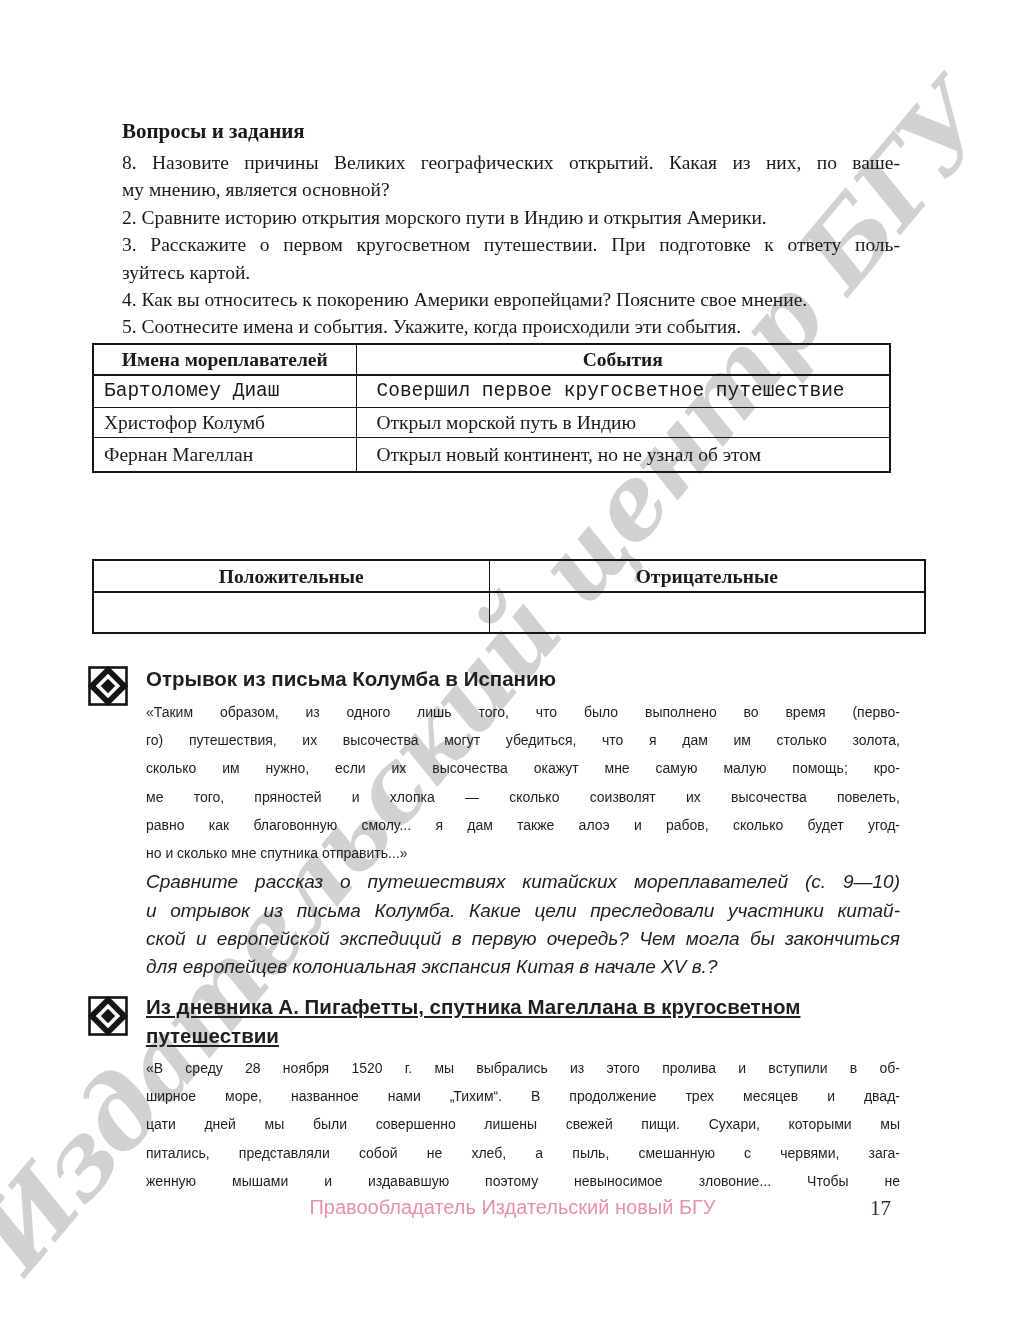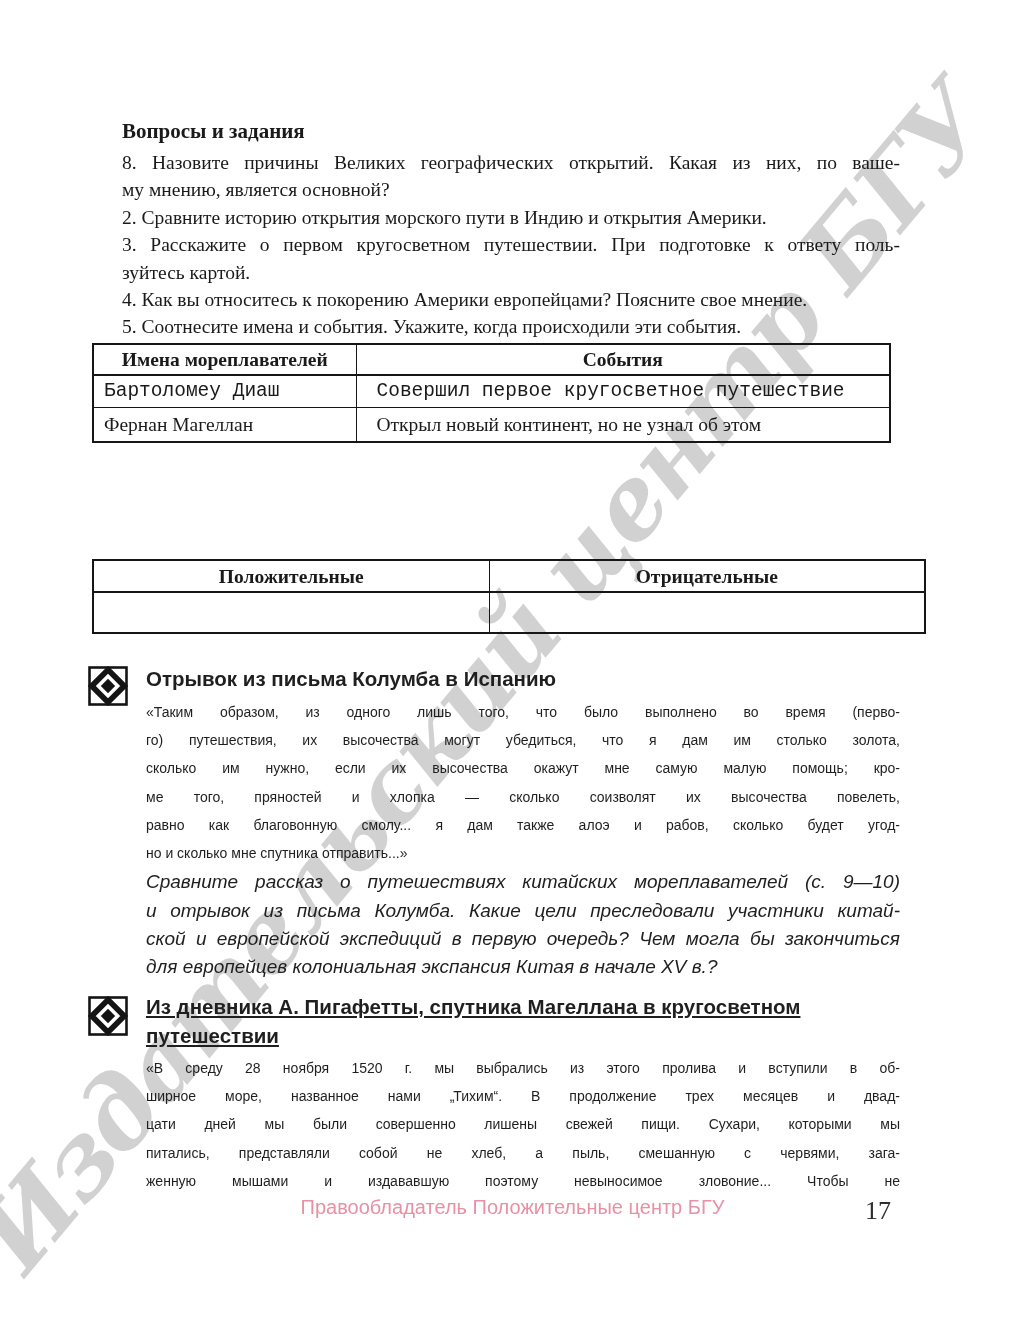--- a/index.html
+++ b/index.html
@@ -51,21 +51,21 @@
   .task-block{margin-top:1px;}
   .pig-text .sec-heading{margin-bottom:1px;}
   
   .footer{left:92px;top:1196px;width:801px;height:30px;}
   .copyright{
     text-align:center;transform:translateX(20px);
     font-family:"Liberation Sans", sans-serif;font-size:20px;color:#e791a6;
   }
   .page-num{
     position:absolute;right:2px;top:0;
-    font-family:"Liberation Serif", serif;font-size:26px;color:#2e2e2e;margin-left:32px;
+    font-family:"Liberation Serif", serif;font-size:21px;color:#2e2e2e;margin-left:32px;
   }
 </style>
 </head>
 <body>
 
 <div class="page">
 
   <div class="watermark">Издательский центр БГУ</div>
 
   <div class="layer questions">
@@ -85,20 +85,24 @@
         <col>
       </colgroup>
     <tbody>
         <tr>
       <th>Имена мореплавателей</th>
       <th>События</th>
     </tr>
     <tr class="r1">
       <td>Бартоломеу Диаш</td>
       <td class="c2">Совершил первое кругосветное путешествие</td>
+    </tr>
+    <tr class="r3">
+      <td>Христофор Колумб</td>
+      <td class="c2">Открыл морской путь в Индию</td>
     </tr>
     <tr class="r4">
       <td>Фернан Магеллан</td>
       <td class="c2">Открыл новый континент, но не узнал об этом</td>
     </tr>
   </tbody>
     </table>
 
 
   <table class="layer t2">
@@ -153,17 +157,17 @@
     <div class="sec-heading two">путешествии</div>
     <div style="height:3px"></div>
     <div class="quote-line just">«В среду 28 ноября 1520 г. мы выбрались из этого пролива и вступили в об-</div>
     <div class="quote-line just">ширное море, названное нами „Тихим“. В продолжение трех месяцев и двад-</div>
     <div class="quote-line just">цати дней мы были совершенно лишены свежей пищи. Сухари, которыми мы</div>
     <div class="quote-line just">питались, представляли собой не хлеб, а пыль, смешанную с червями, зага-</div>
     <div class="quote-line just">женную мышами и издававшую поэтому невыносимое зловоние... Чтобы не</div>
   </div>
 
   <div class="layer footer">
-    <div class="copyright">Правообладатель Положительные центр БГУ</div>
+    <div class="copyright">Правообладатель Издательский новый БГУ</div>
     <div class="page-num">17</div>
   </div>
 
 </div>
 
 </body></html>

